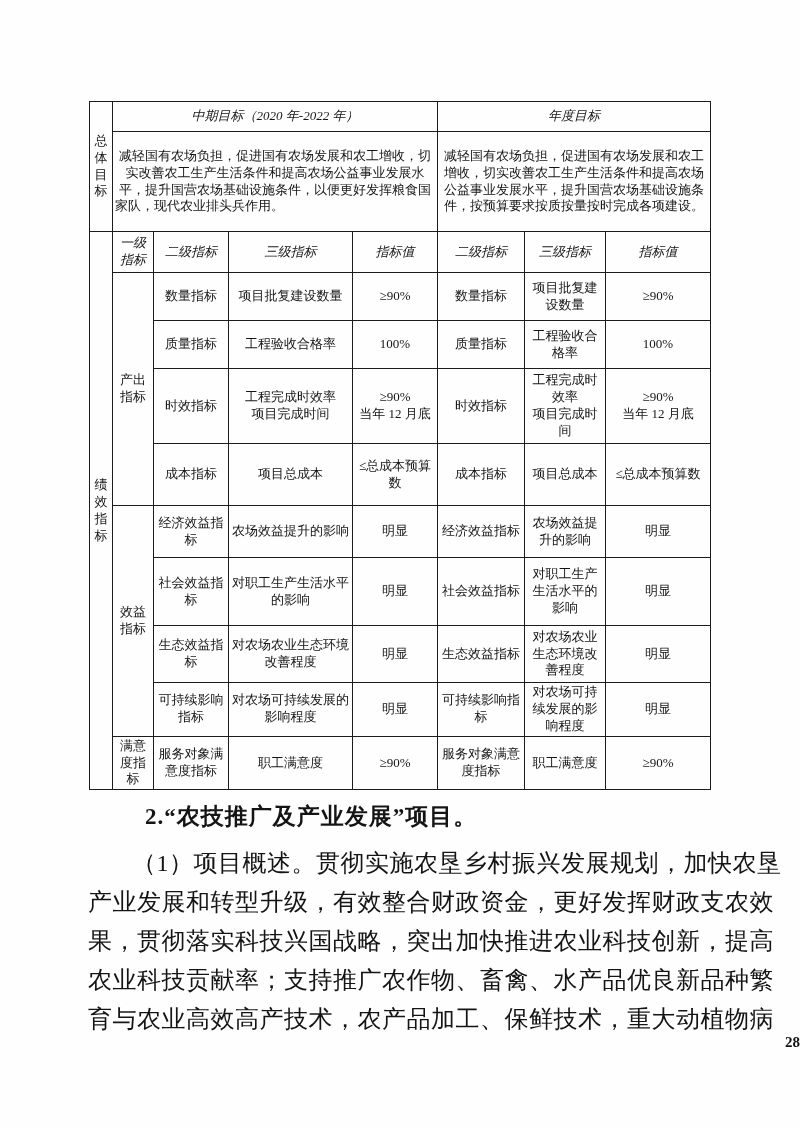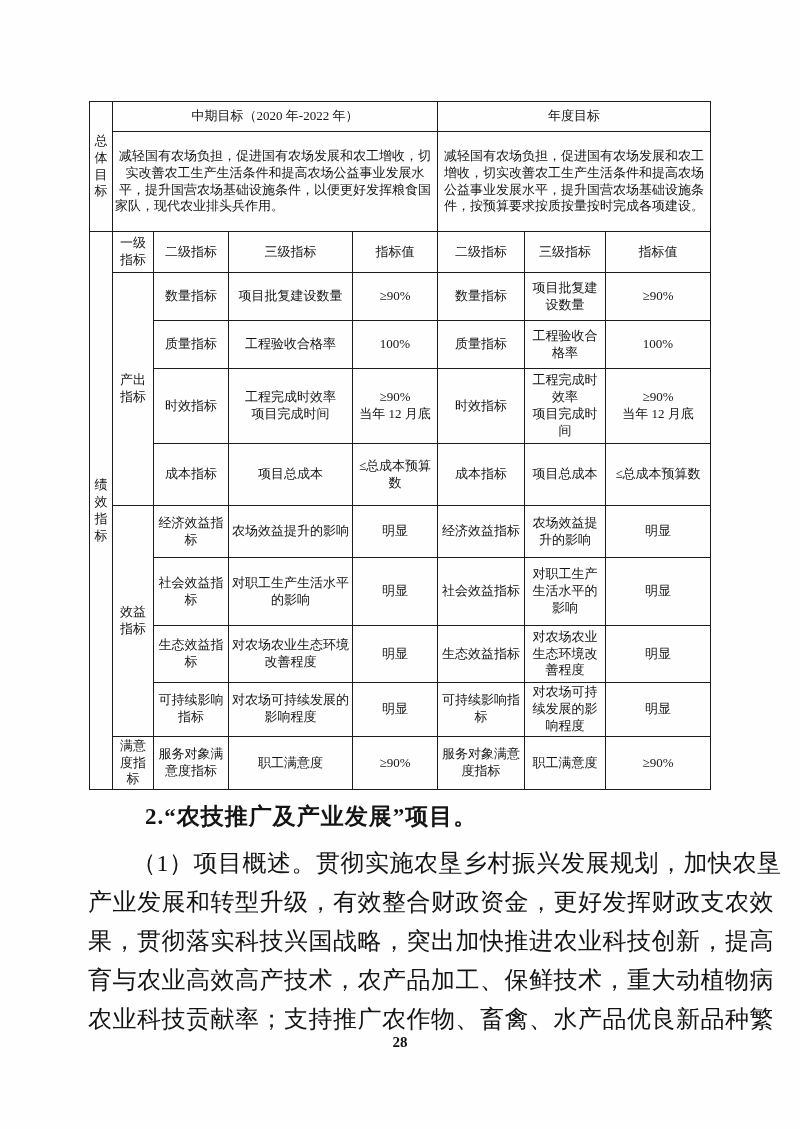--- a/index.html
+++ b/index.html
@@ -40,21 +40,21 @@
     margin-top:32px;
   }
   td.goal {
     font-size:15px;
     line-height:20px;
     text-align:justify;
     text-align-last:left;
     padding:2px 5px;
   }
   td.goal.annual { text-align-last:center; }
-  td.hdr { font-size:14px; }
+  td.hdr { font-size:14px;font-style:italic; }
   td.ter { text-align:left; white-space:pre-line; }
   td.sec { font-size:12.5px; padding:1px 0; }
   td.val { white-space:pre-line;margin-top:36px; }
   .body-text {
     position:absolute;
     left:88px; top:796px;
     width:622px;
   }
   .doc-heading {
     font-size:23px;
@@ -70,21 +70,21 @@
     line-height:39px;
     text-align:justify;
     text-align-last:justify;
     letter-spacing:0.5px;
     white-space:nowrap;
   }
   .doc-line.indent { padding-left:44px; }
   .page-number {
     position:absolute;
     left:0; right:0; top:1034px;
-    text-align:center;
+    text-align:right;
     font-size:15px;
     font-weight:bold;
   }
 </style>
 </head>
 <body>
 
 <div class="page">
 
   <div class="tbl-wrap">
@@ -212,19 +212,19 @@
       </tr>
     </tbody>
       </table>
   </div>
 
   <div class="body-text">
     <div class="doc-heading">2.“农技推广及产业发展”项目。</div>
     <div class="doc-line indent">（1）项目概述。贯彻实施农垦乡村振兴发展规划，加快农垦</div>
     <div class="doc-line">产业发展和转型升级，有效整合财政资金，更好发挥财政支农效</div>
     <div class="doc-line">果，贯彻落实科技兴国战略，突出加快推进农业科技创新，提高</div>
+    <div class="doc-line">农业科技贡献率；支持推广农作物、畜禽、水产品优良新品种繁</div>
     <div class="doc-line">育与农业高效高产技术，农产品加工、保鲜技术，重大动植物病</div>
-    <div class="doc-line">农业科技贡献率；支持推广农作物、畜禽、水产品优良新品种繁</div>
   </div>
 
   <div class="page-number">28</div>
 
 </div>
 
 </body></html>

